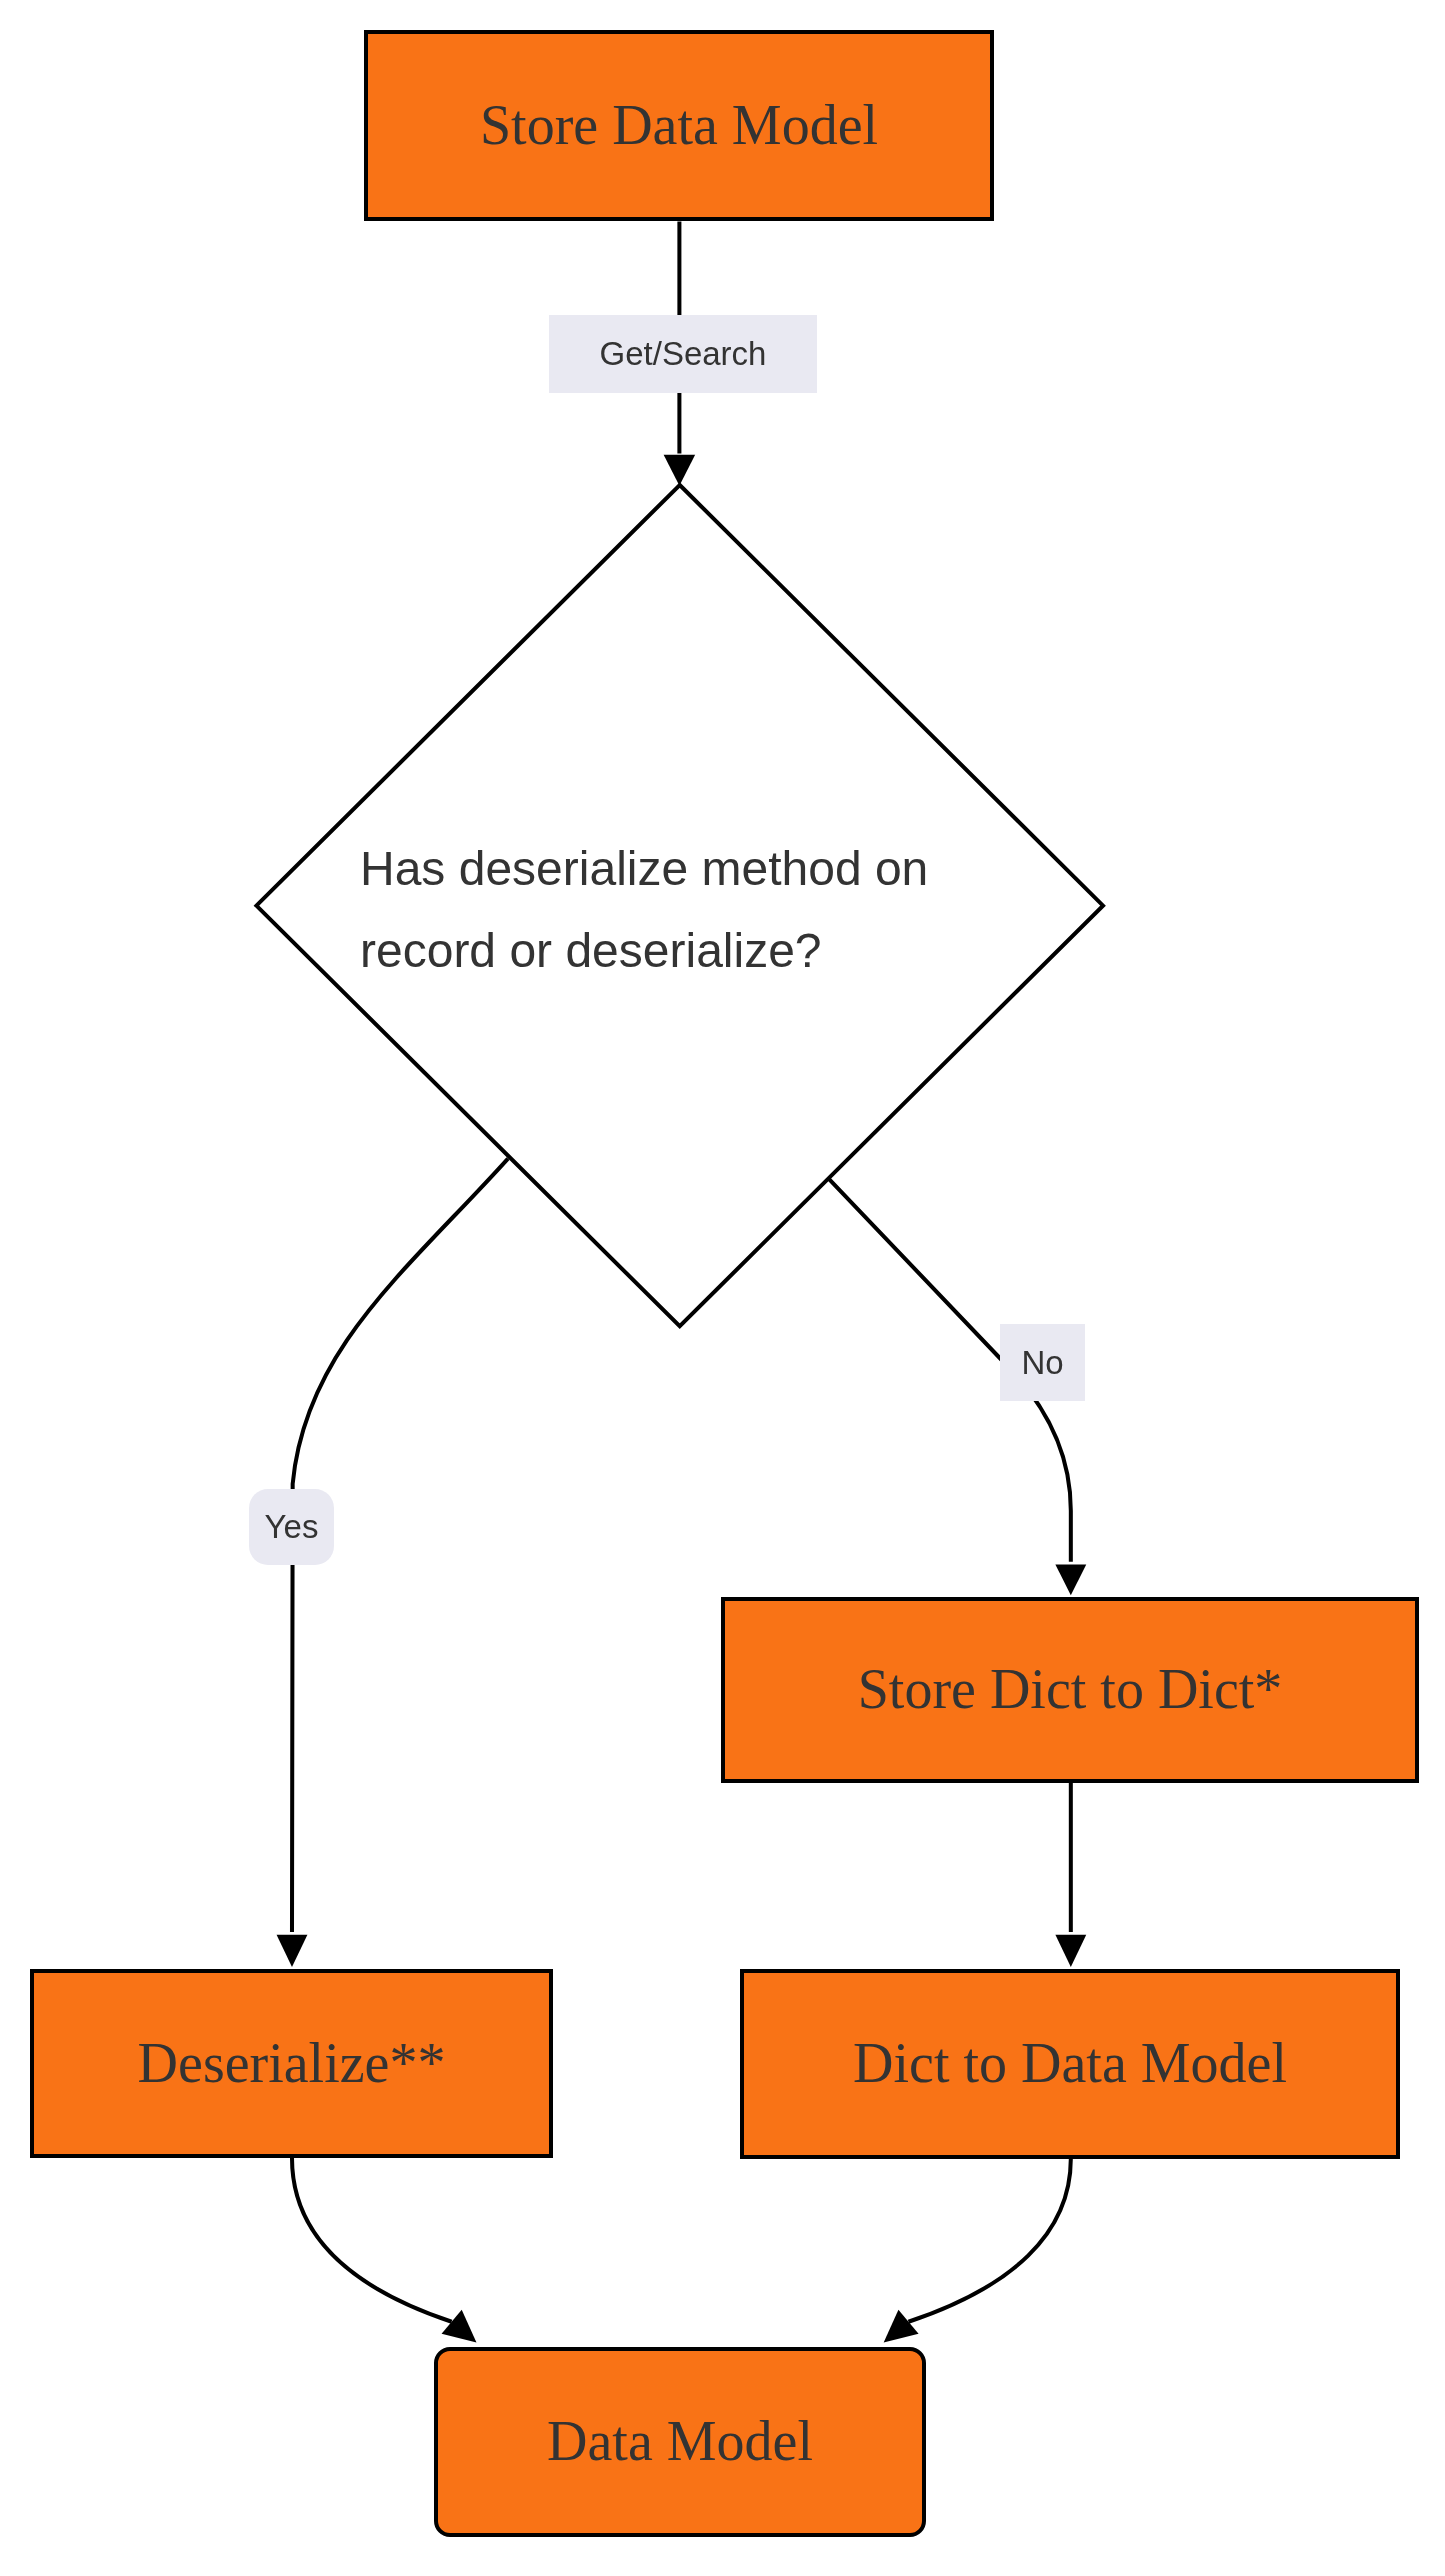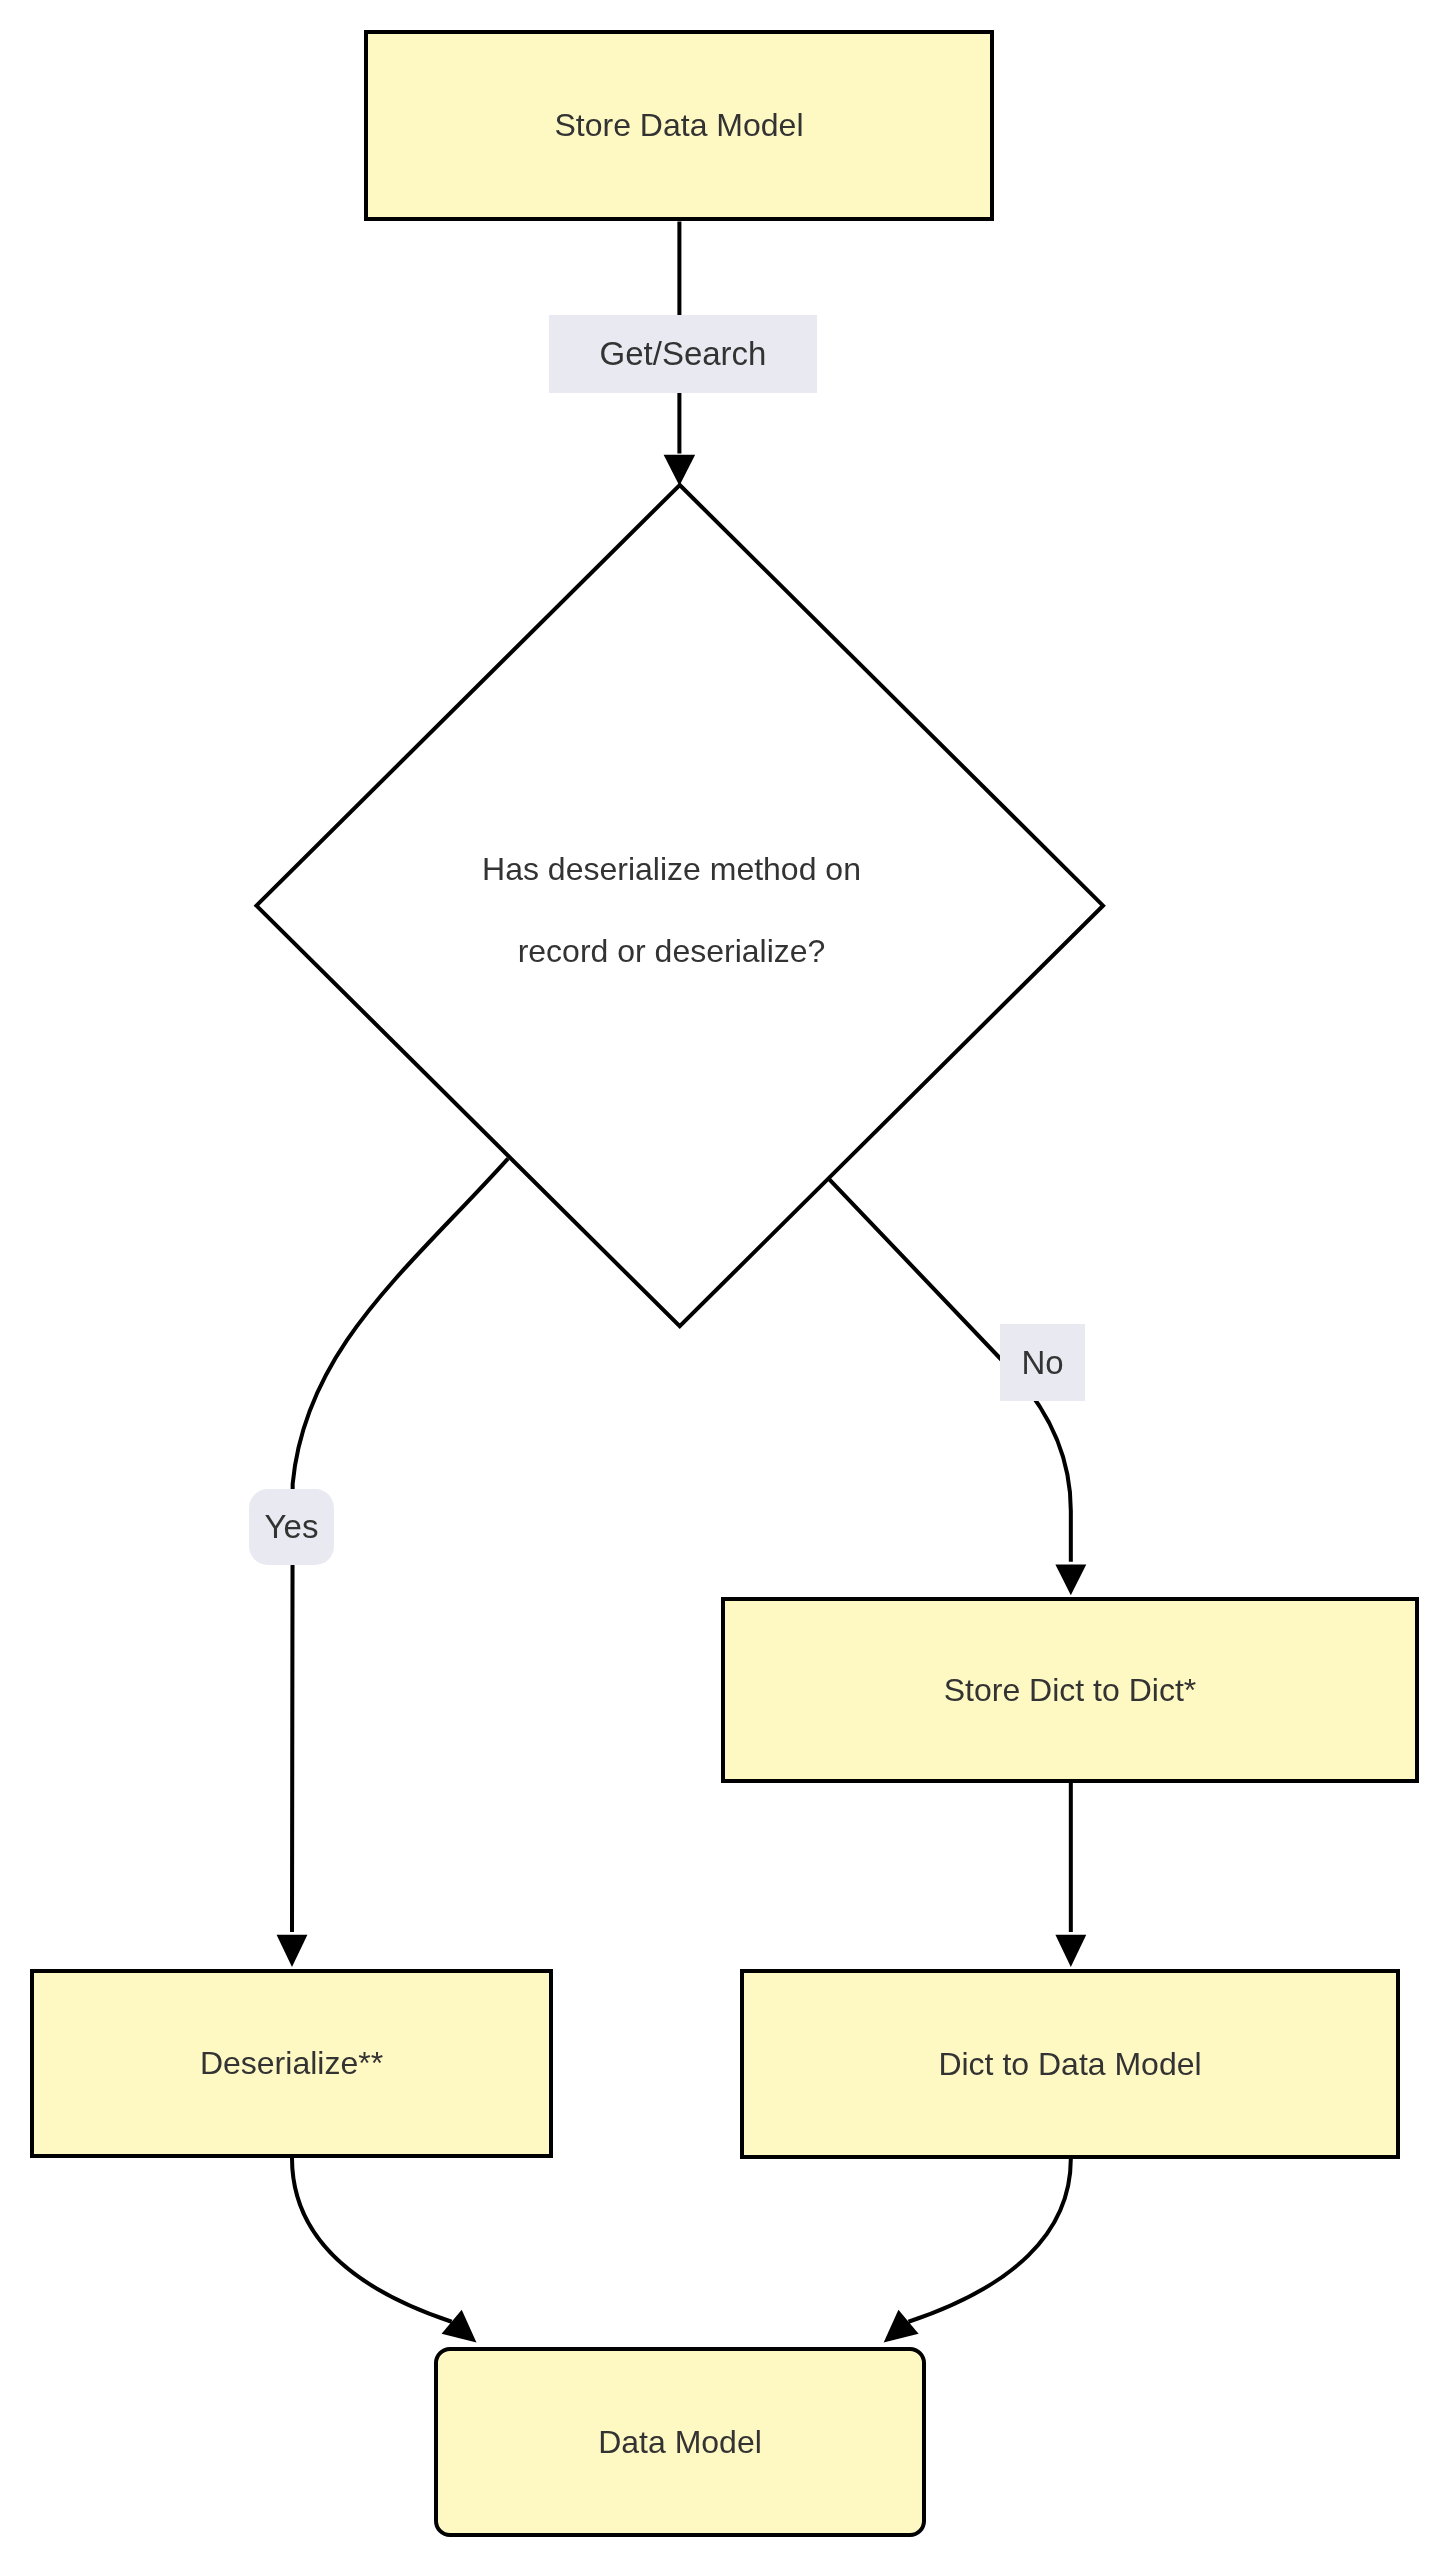--- a/index.html
+++ b/index.html
@@ -34,37 +34,38 @@
     stroke: none;
   }
   .diamond-shape {
     fill: #ffffff;
     stroke: #000000;
     stroke-width: 6px;
   }
   .node {
     position: absolute;
     box-sizing: border-box;
-    background: #fef9c3;
+    background: #f97316;
     border: 4px solid #000000;
     display: flex;
     align-items: center;
     justify-content: center;
-    font-size: 32px;
+    font-size: 56px;
     line-height: 1.2;
     color: #333333;
     white-space: nowrap;
+    font-family: Liberation Serif, serif;
   }
   .diamond-text {
     position: absolute;
-    left: 336px;
+    left: 360px;
     top: 828px;
     width: 671px;
-    text-align: center;
-    font-size: 32px;
+    text-align: left;
+    font-size: 48px;
     color: #333333;
   }
   .diamond-text .line {
     display: block;
     height: 82px;
     line-height: 82px;
     white-space: nowrap;
   }
   .edge-label {
     position: absolute;

